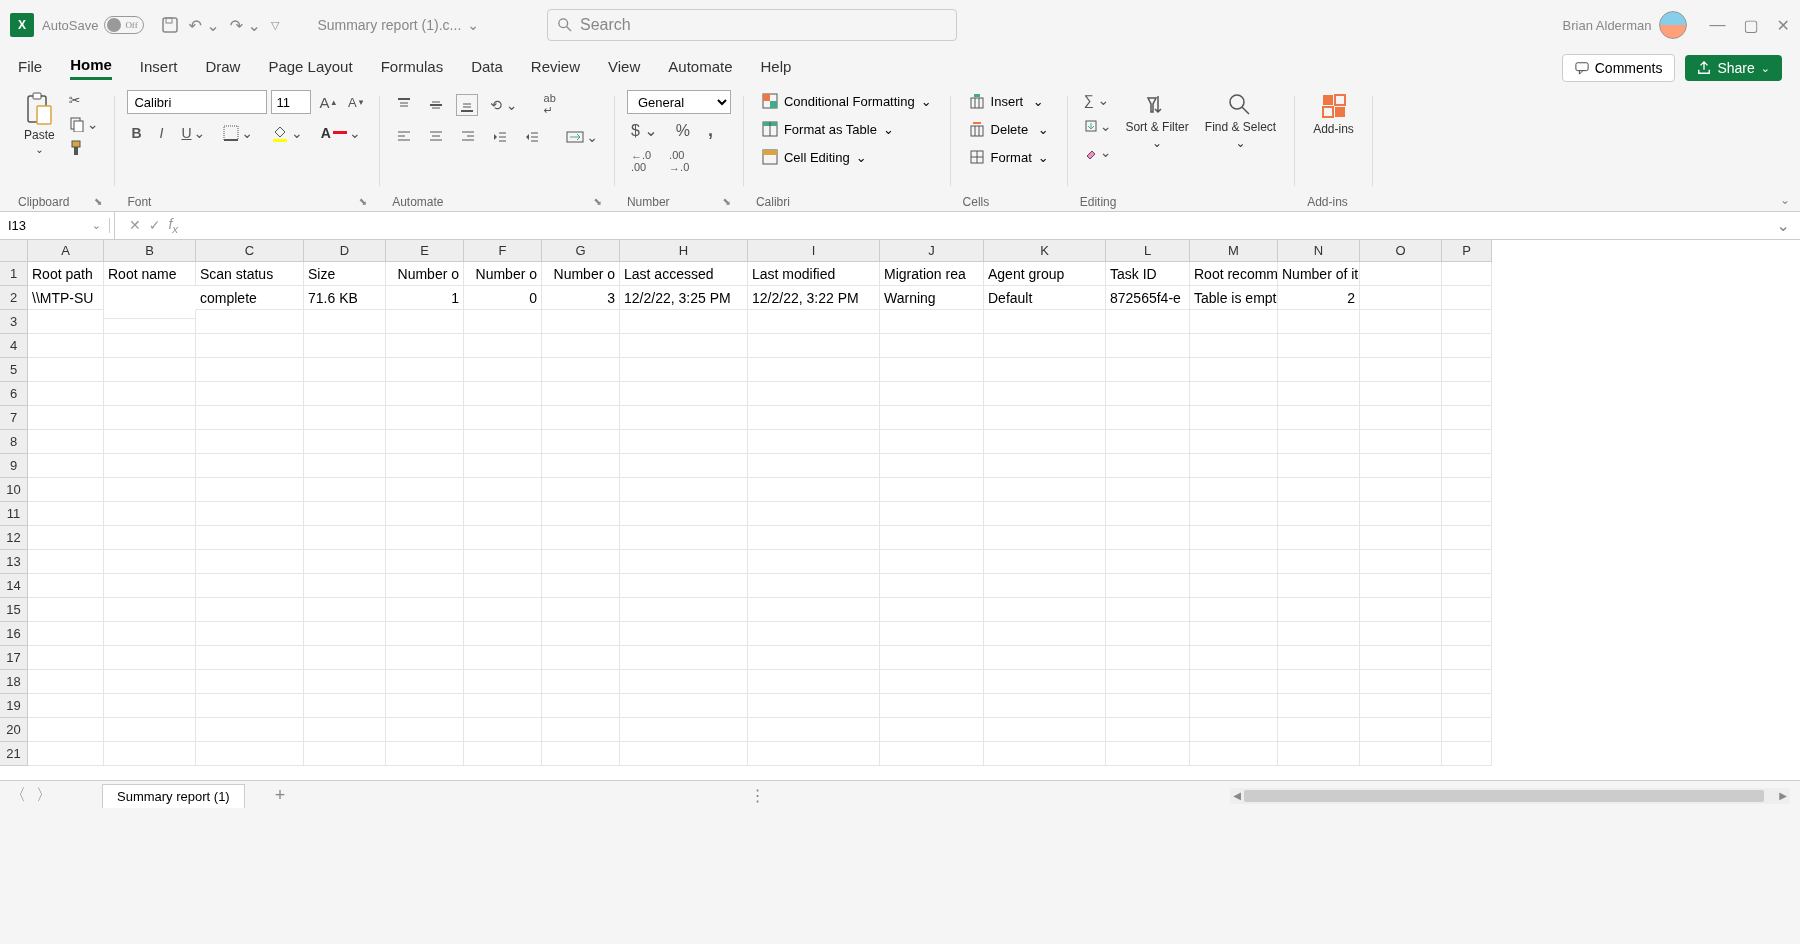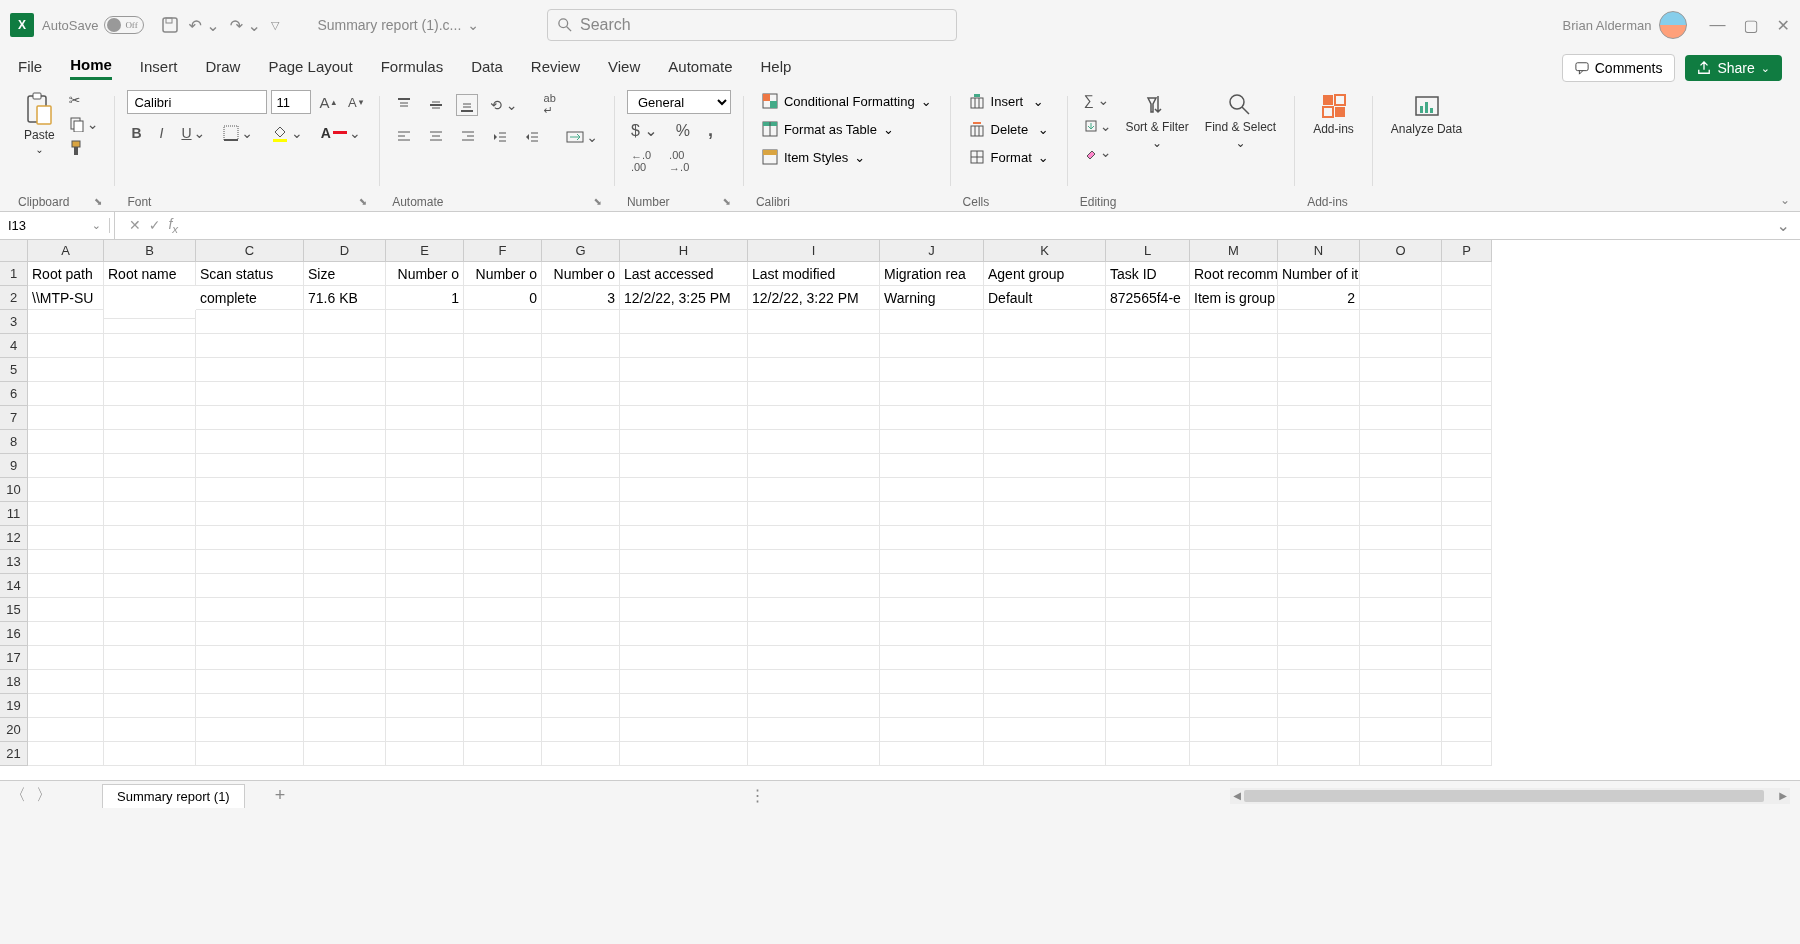--- a/index.html
+++ b/index.html
@@ -347,21 +347,21 @@
             <rect x="1" y="1" width="14" height="4" fill="#4a8"></rect>
             <line x1="8" y1="1" x2="8" y2="15" stroke="#555"></line>
           </svg>
         <span>Format as Table</span> ⌄
       </div>
       <div class="styles-btn">
         <svg width="16" height="16">
             <rect x="1" y="1" width="14" height="14" fill="none" stroke="#555"></rect>
             <rect x="1" y="1" width="14" height="5" fill="#d9a441"></rect>
           </svg>
-        <span>Item Styles</span> ⌄
+        <span>Cell Editing</span> ⌄
       </div>
     </div>
     <div class="group-label"><span>Calibri</span></div>
   </div>
   <div class="vsep"></div>
 
   <div class="group">
     <div class="group-content col" style="gap:6px;">
       <div class="cells-btn">
         <svg width="16" height="16">
@@ -433,34 +433,20 @@
             <rect x="3" y="15" width="10" height="10" fill="none" stroke="#e74" stroke-width="2"></rect>
             <rect x="15" y="15" width="10" height="10" fill="#e74"></rect>
           </svg>
         <span>Add-ins</span>
       </div>
     </div>
     <div class="group-label"><span>Add-ins</span></div>
   </div>
   <div class="vsep"></div>
 
-  <div class="group">
-    <div class="group-content">
-      <div class="big-btn">
-        <svg width="28" height="28">
-            <rect x="3" y="5" width="22" height="18" fill="none" stroke="#555" stroke-width="1.5"></rect>
-            <rect x="7" y="14" width="3" height="7" fill="#4a8"></rect>
-            <rect x="12" y="10" width="3" height="11" fill="#4a8"></rect>
-            <rect x="17" y="16" width="3" height="5" fill="#4a8"></rect>
-          </svg>
-        <span style="text-align:center;">Analyze Data</span>
-      </div>
-    </div>
-    <div class="group-label">&nbsp;</div>
-  </div>
 
   <span class="ribbon-collapse">⌄</span>
 </div>
 
 <div class="formula-row">
   <div class="name-box">
     <span>I13</span>
     <span style="color:#888;font-size:11px;">⌄</span>
   </div>
   <div style="width:1px;background:#ccc;height:100%;margin:0 4px;"></div>
@@ -541,21 +527,21 @@
         <div class="cell" style="width: 108px;">complete</div>
         <div class="cell" style="width: 82px;">71.6 KB</div>
         <div class="cell right" style="width: 78px;">1</div>
         <div class="cell right" style="width: 78px;">0</div>
         <div class="cell right" style="width: 78px;">3</div>
         <div class="cell" style="width: 128px;">12/2/22, 3:25 PM</div>
         <div class="cell" style="width: 132px;">12/2/22, 3:22 PM</div>
         <div class="cell" style="width: 104px;">Warning</div>
         <div class="cell" style="width: 122px;">Default</div>
         <div class="cell" style="width: 84px;">872565f4-e</div>
-        <div class="cell" style="width: 88px;">Item is group</div>
+        <div class="cell" style="width: 88px;">Table is empt</div>
         <div class="cell right" style="width: 82px;">2</div>
         <div class="cell" style="width: 82px;"></div>
         <div class="cell" style="width: 50px;"></div>
       </div>
       <div class="cell-row">
         <div class="cell" style="width: 76px;"></div>
         <div class="cell" style="width: 92px;"></div>
         <div class="cell" style="width: 108px;"></div>
         <div class="cell" style="width: 82px;"></div>
         <div class="cell right" style="width: 78px;"></div>

